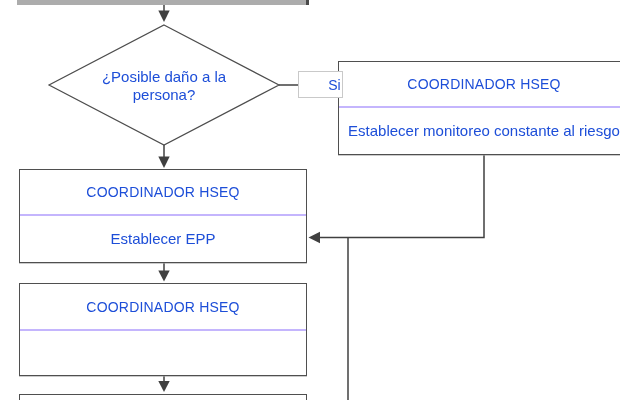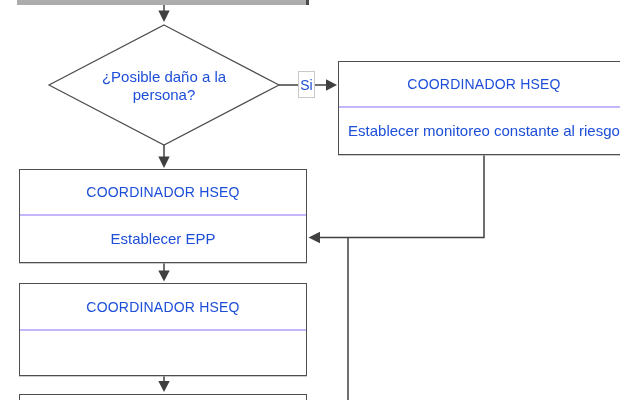--- a/index.html
+++ b/index.html
@@ -88,20 +88,21 @@
     position: absolute;
     left: 281px; top: 71px;
     width: 15px; height: 25px;
     background: #ffffff;
     border: 1px solid #c9c9c9;
     display: flex;
     align-items: center;
     justify-content: center;
     font-size: 14px;
     z-index: 3;
+    padding-left: 28px;
   }
 </style>
 </head>
 <body>
 
 <div id="canvas">
 
   <svg id="wires" viewBox="0 0 620 400" xmlns="http://www.w3.org/2000/svg">
     <g stroke="#404040" stroke-width="1.5" fill="none">
       <path d="M147,5 V11"></path>

